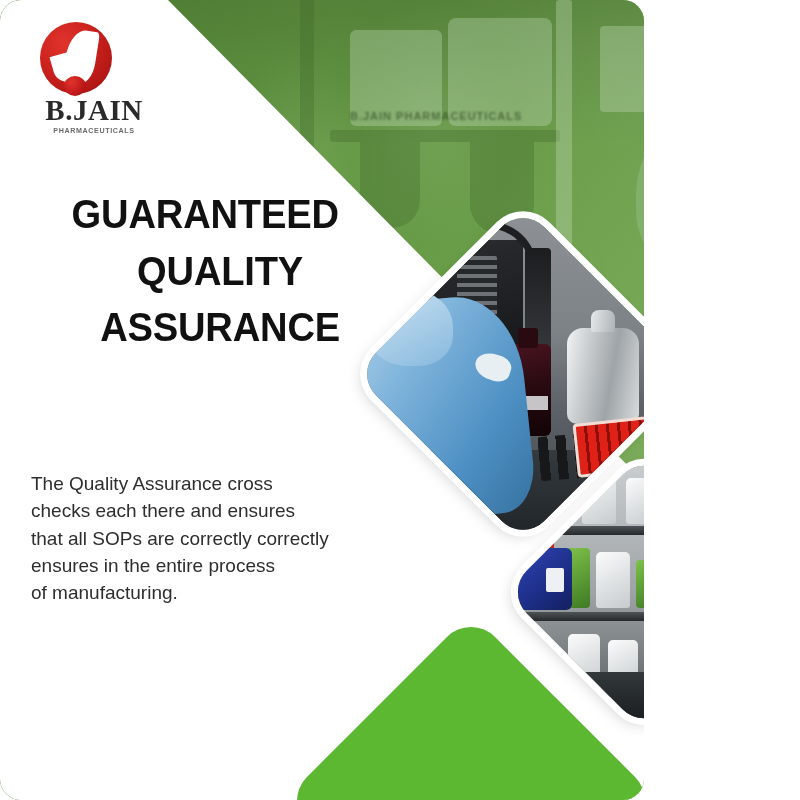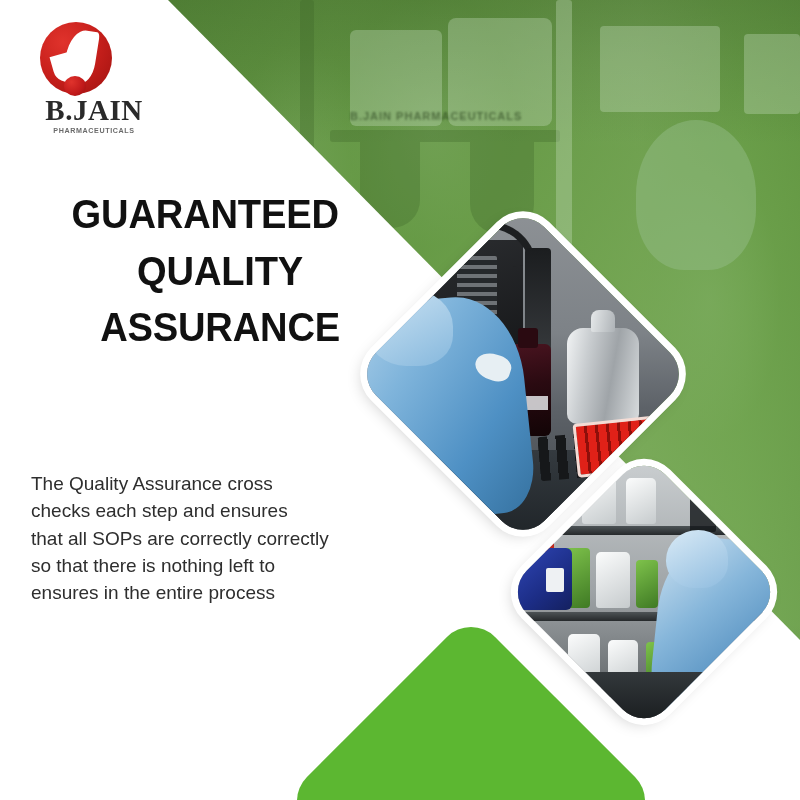--- a/index.html
+++ b/index.html
@@ -7,24 +7,25 @@
     margin: 0;
     padding: 0;
     background: #ffffff;
   }
   body {
     font-family: "Liberation Sans", sans-serif;
   }
 
   .poster {
     position: relative;
-    width: 800px;
+    width: 644px;
     height: 800px;
     overflow: hidden;
     background: #bef264;
+    border-radius: 21px;
   }
 
   
   .bg-photo {
     position: absolute;
     inset: 0;
     background:
       
       linear-gradient(160deg, rgba(86,138,56,.80) 0%, rgba(104,158,70,.78) 45%, rgba(124,176,92,.74) 100%),
       
@@ -418,24 +419,24 @@
     <div class="logo-sub">PHARMACEUTICALS</div>
   </div>
 
   <div class="headline">
     <span class="l1">GUARANTEED</span>
     <span class="l2">QUALITY ASSURANCE</span>
   </div>
 
   <div class="body-copy">
     <span>The Quality Assurance cross</span>
-    <span>checks each step and ensures</span>
+    <span>checks each there and ensures</span>
     <span>that all SOPs are correctly correctly</span>
-    <span>so that there is nothing left to</span>
     <span>ensures in the entire process</span>
+    <span>of manufacturing.</span>
   </div>
 
   <div class="diamond diamond-2">
     <div class="inner">
       <div class="d2-art">
         <div class="d2-shelf" style="top:74px;"></div>
         <div class="d2-shelf" style="top:160px;"></div>
         <div class="d2-shelf" style="top:236px;"></div>
 
         <div class="d2-jug" style="left:78px;top:20px;width:34px;height:52px;"></div>

